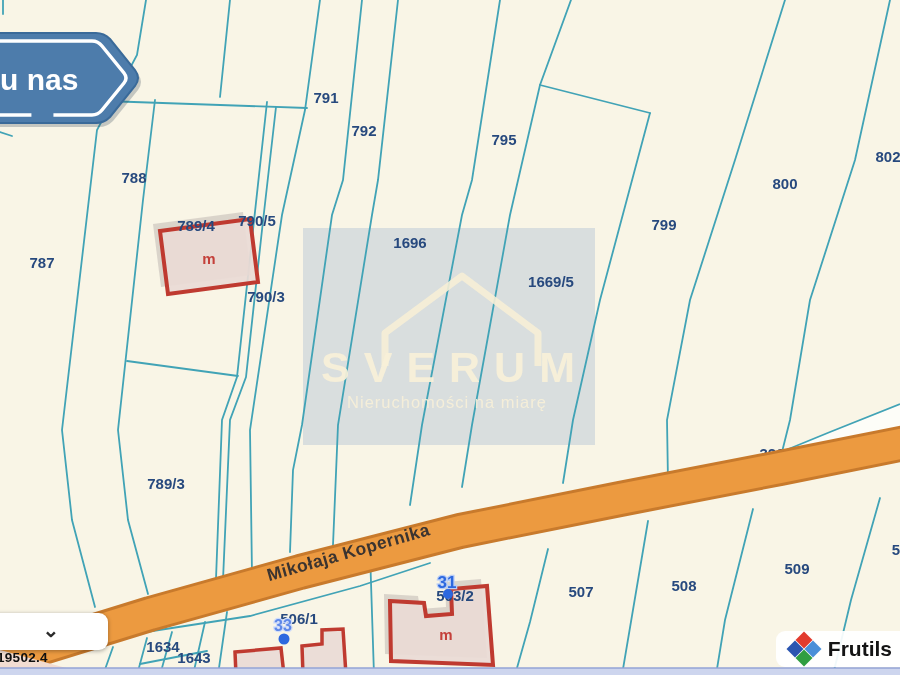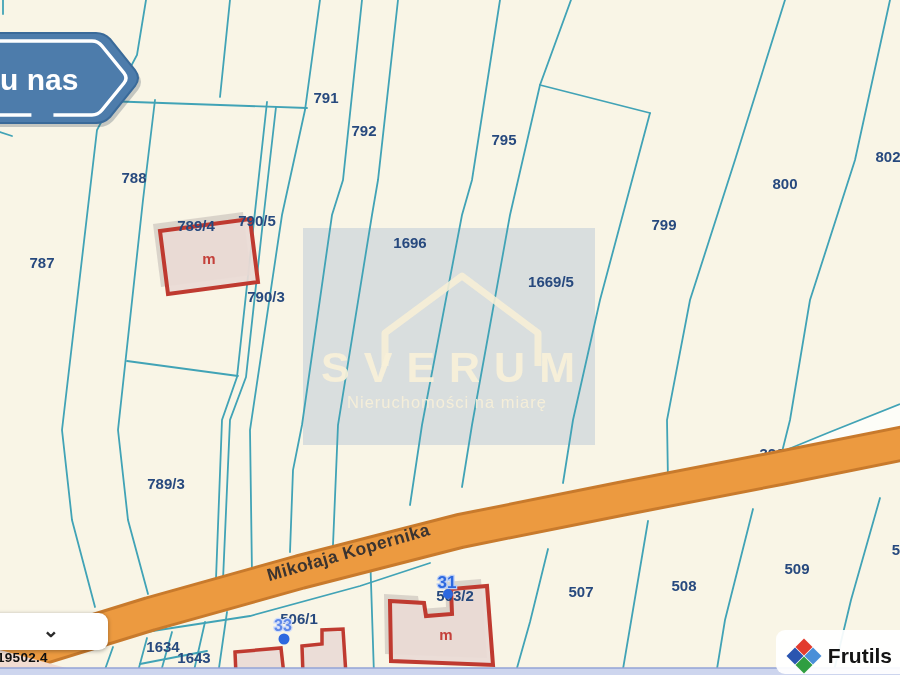--- a/index.html
+++ b/index.html
@@ -25,23 +25,23 @@
     box-shadow:0 1px 4px rgba(0,0,0,.35);
     display:flex;align-items:center;justify-content:center;cursor:pointer;
   }
   .coord-box .chev{font-size:20px;font-weight:bold;color:#2b2b2b;line-height:1;margin-top:-4px;}
   .coord-text{
     position:absolute;left:-3px;top:650px;font-size:13.5px;font-weight:bold;color:#101010;
     letter-spacing:.3px;
   }
   
   .attribution{
-    position:absolute;right:0;bottom:1px;height:36px;
+    position:absolute;right:0;bottom:8px;height:36px;
     background:rgba(255,255,255,.93);border-radius:9px 0 0 9px;
-    display:flex;align-items:center;gap:9px;padding:8px 8px 0 13px;cursor:pointer;
+    display:flex;align-items:center;gap:9px;padding:0 8px 0 13px;cursor:pointer;
   }
   .fr-icon{position:relative;width:30px;height:30px;display:inline-block;}
   .fr-icon i{position:absolute;width:12px;height:12px;transform:rotate(45deg);}
   .fr-icon .d-top{left:9px;top:0;background:#e23b2e;}
   .fr-icon .d-left{left:0;top:9px;background:#2a55b0;}
   .fr-icon .d-right{left:18px;top:9px;background:#4a8fd8;}
   .fr-icon .d-bottom{left:9px;top:18px;background:#2f9e41;}
   .fr-text{font-size:21px;font-weight:600;color:#141414;}
 </style>
 </head>

